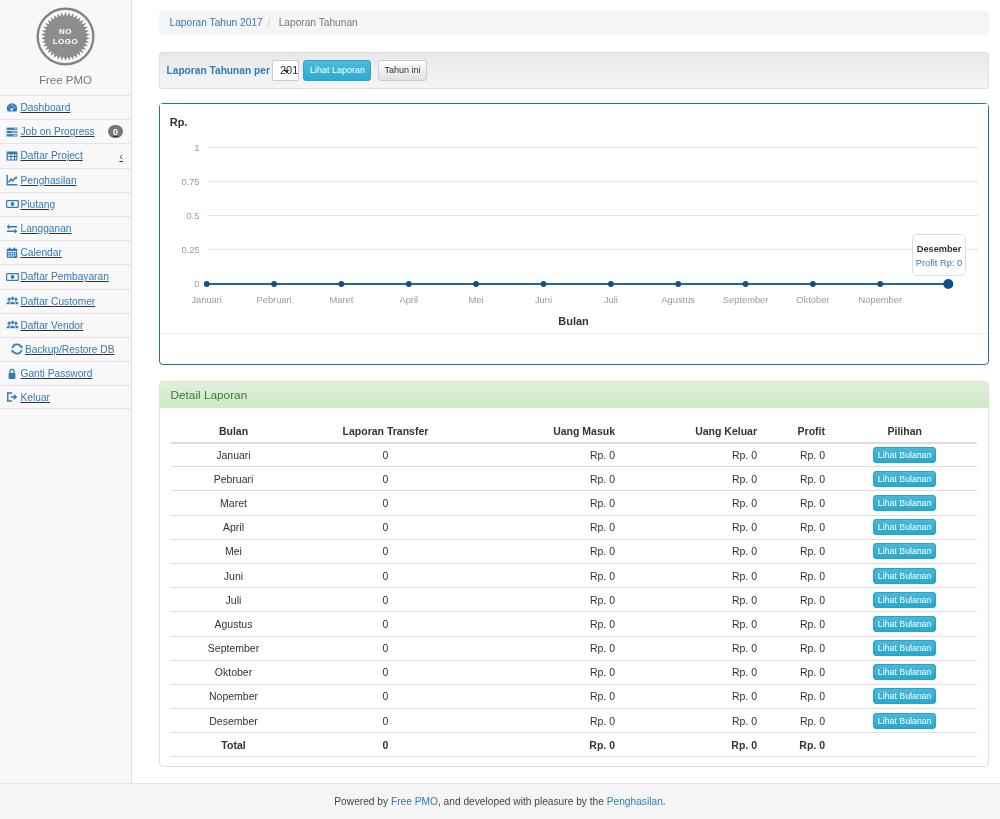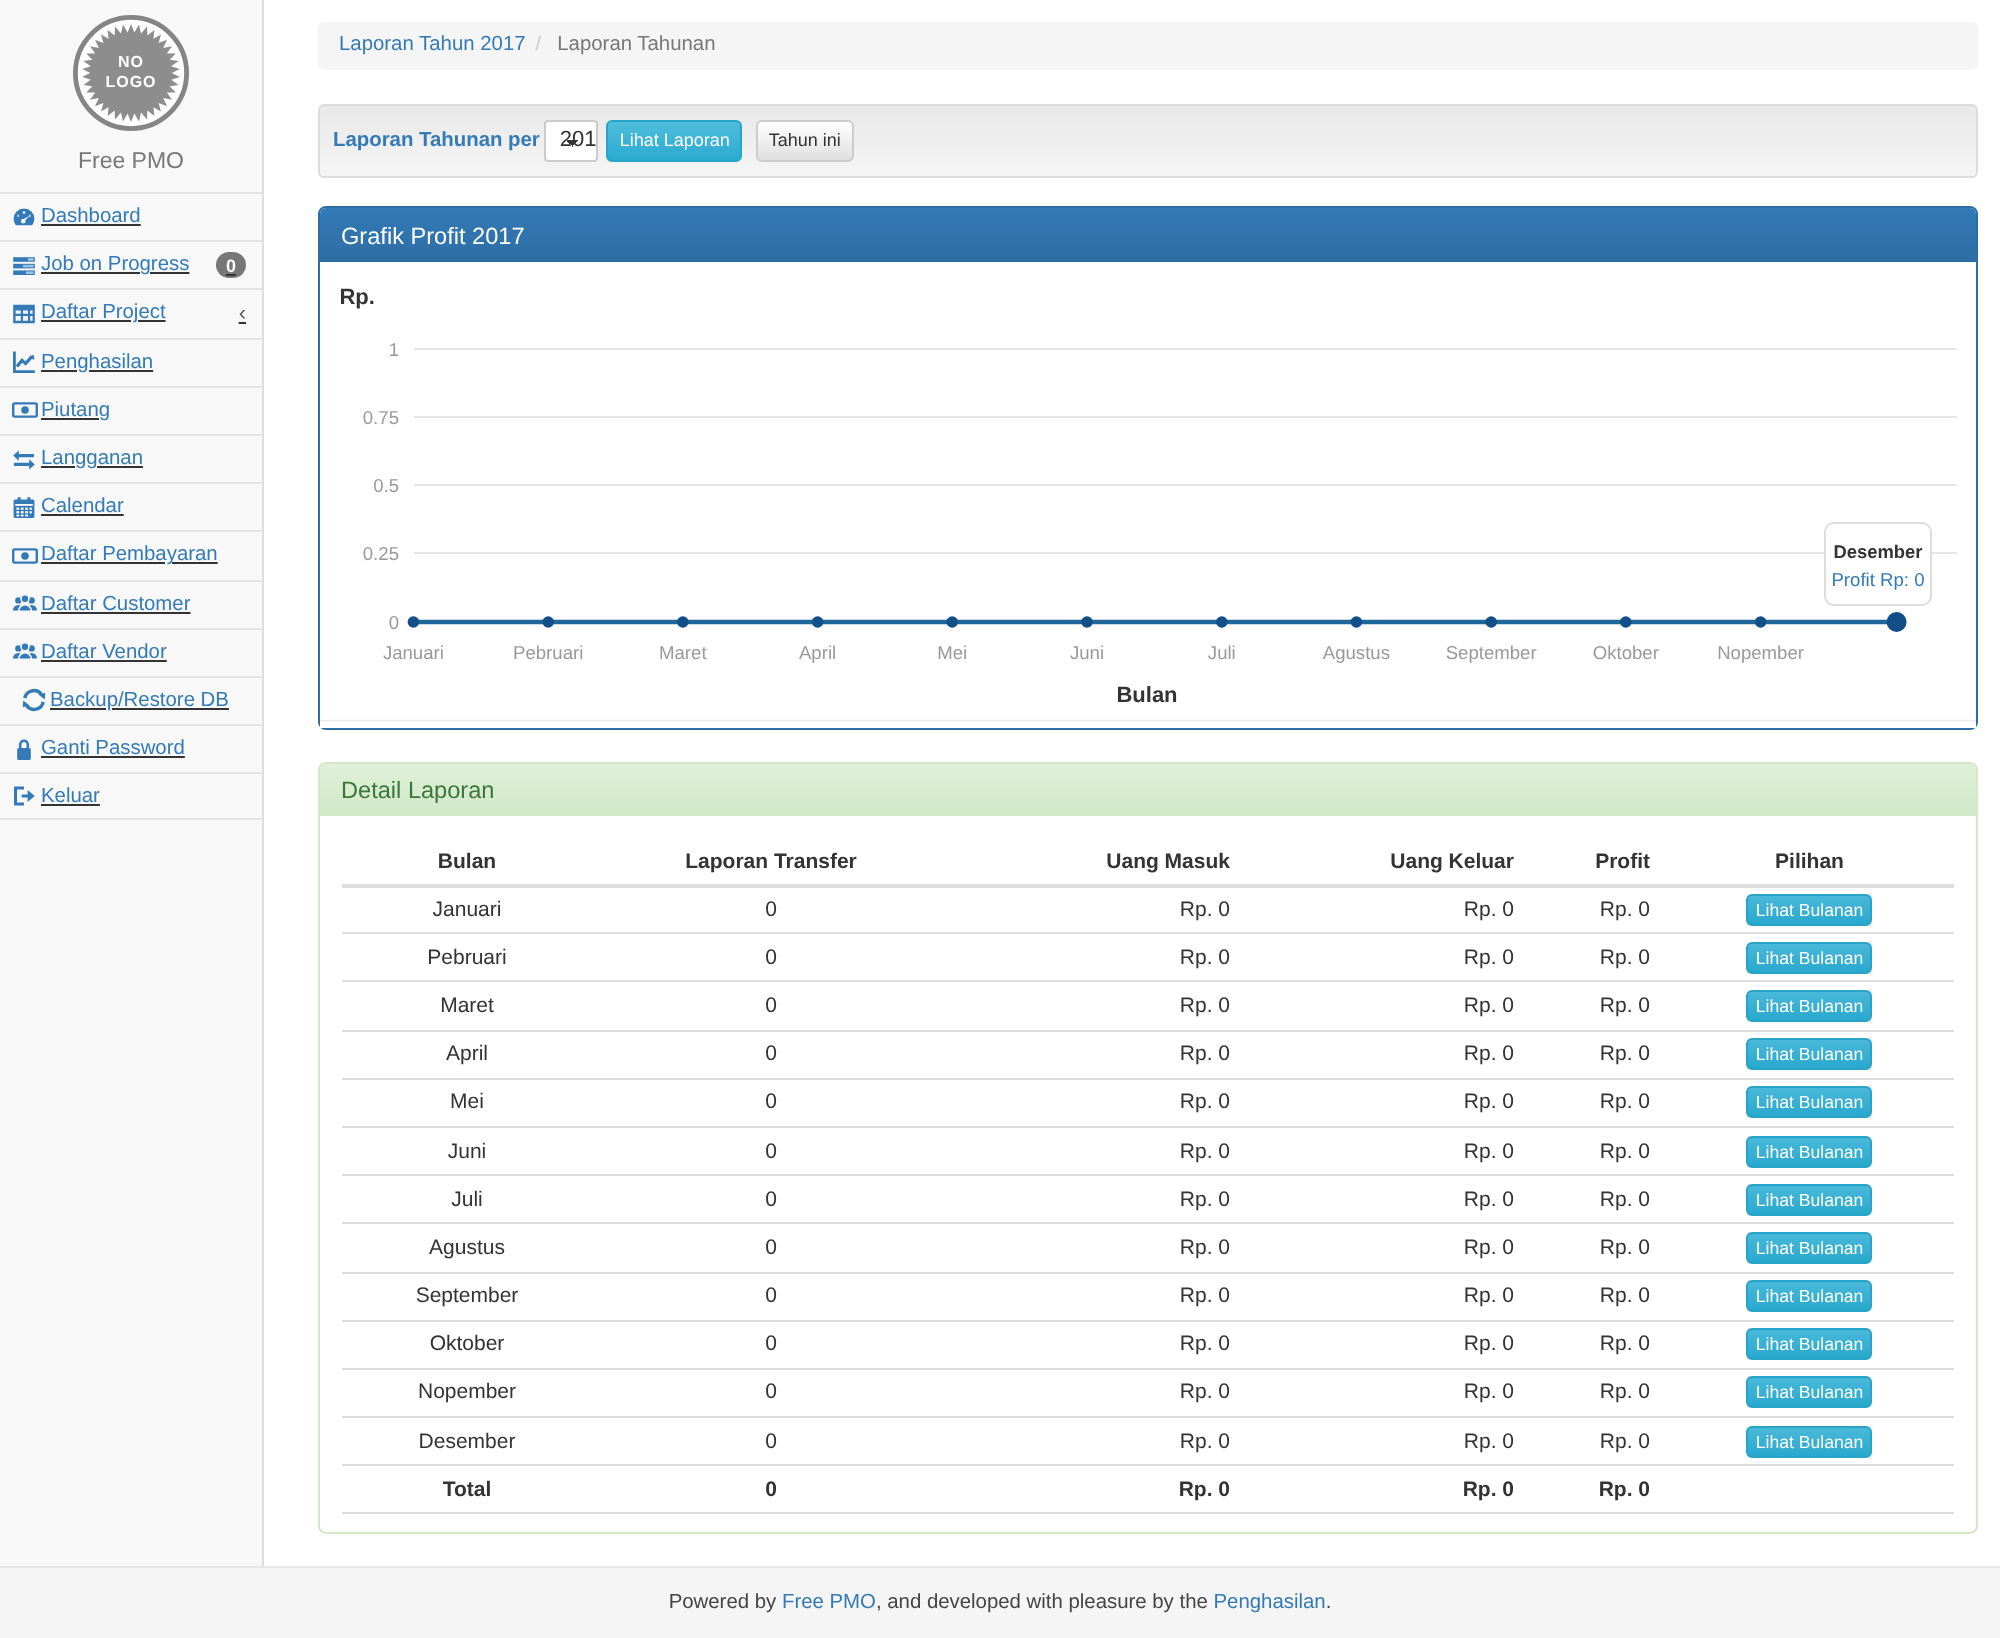--- a/index.html
+++ b/index.html
@@ -278,21 +278,20 @@
         <span class="sep">/</span>
         <span>Laporan Tahunan</span>
       </div>
     <div id="well">
       <span class="lbl">Laporan Tahunan per</span>
       <select class="yr"><option>2017</option></select>
       <span class="btn btn-info" id="btnLihat">Lihat Laporan</span>
       <span class="btn btn-default" id="btnTahun">Tahun ini</span>
     </div>
     <div class="panel" id="chartPanel">
-      <div class="heading">Grafik Profit 2017</div>
       <div id="chartBody">
         <div style="position:absolute;left:10.2px;top:12px;font-weight:bold;font-size:11px;color:#333;text-align:center;">Rp.</div>
         <svg style="position:absolute;left:0;top:0;" width="828" height="233" font-family="Liberation Sans, sans-serif">
 <line x1="47" y1="43.5" x2="818.5" y2="43.5" stroke="#e6e6e6" stroke-width="1"></line>
 <line x1="47" y1="77.5" x2="818.5" y2="77.5" stroke="#e6e6e6" stroke-width="1"></line>
 <line x1="47" y1="111.5" x2="818.5" y2="111.5" stroke="#e6e6e6" stroke-width="1"></line>
 <line x1="47" y1="145.5" x2="818.5" y2="145.5" stroke="#e6e6e6" stroke-width="1"></line>
 <line x1="0" y1="229.4" x2="828" y2="229.4" stroke="#eeeeee" stroke-width="1"></line>
 <text x="39.5" y="46.9" text-anchor="end" font-size="9.3" fill="#999">1</text>
 <text x="39.5" y="80.9" text-anchor="end" font-size="9.3" fill="#999">0.75</text>

